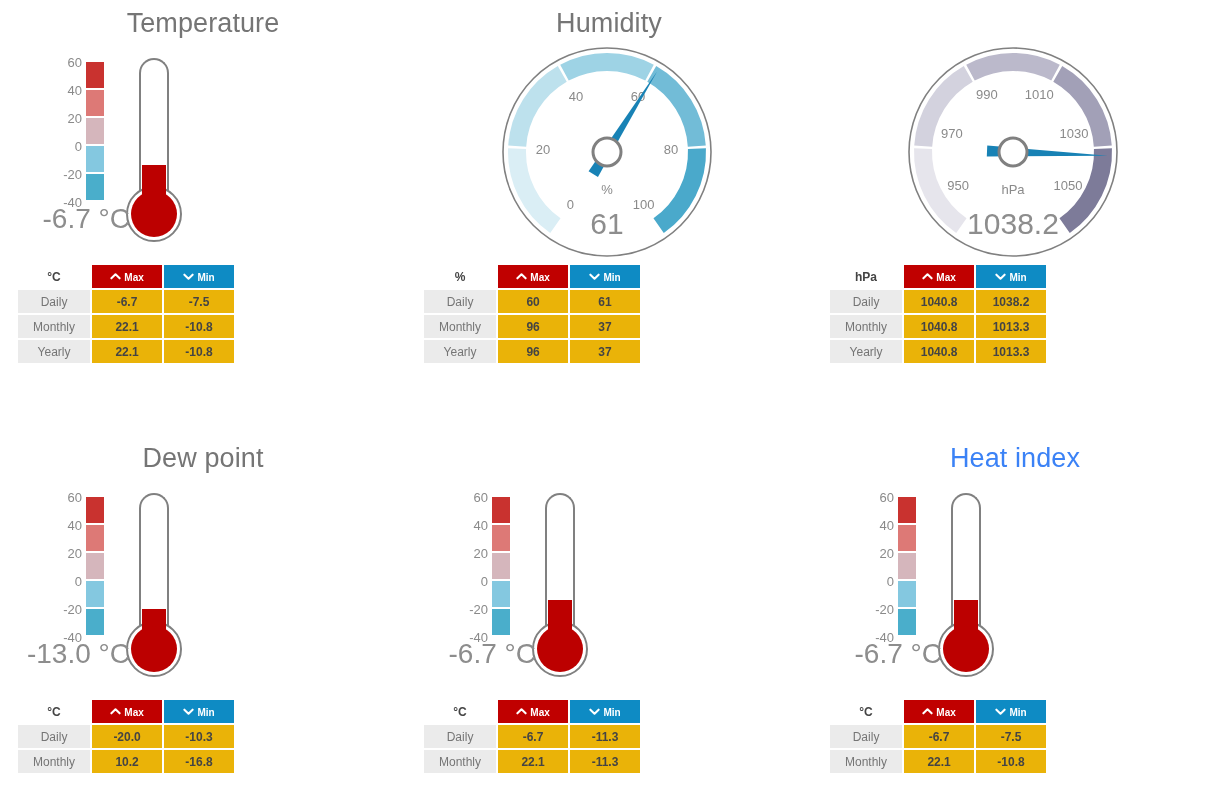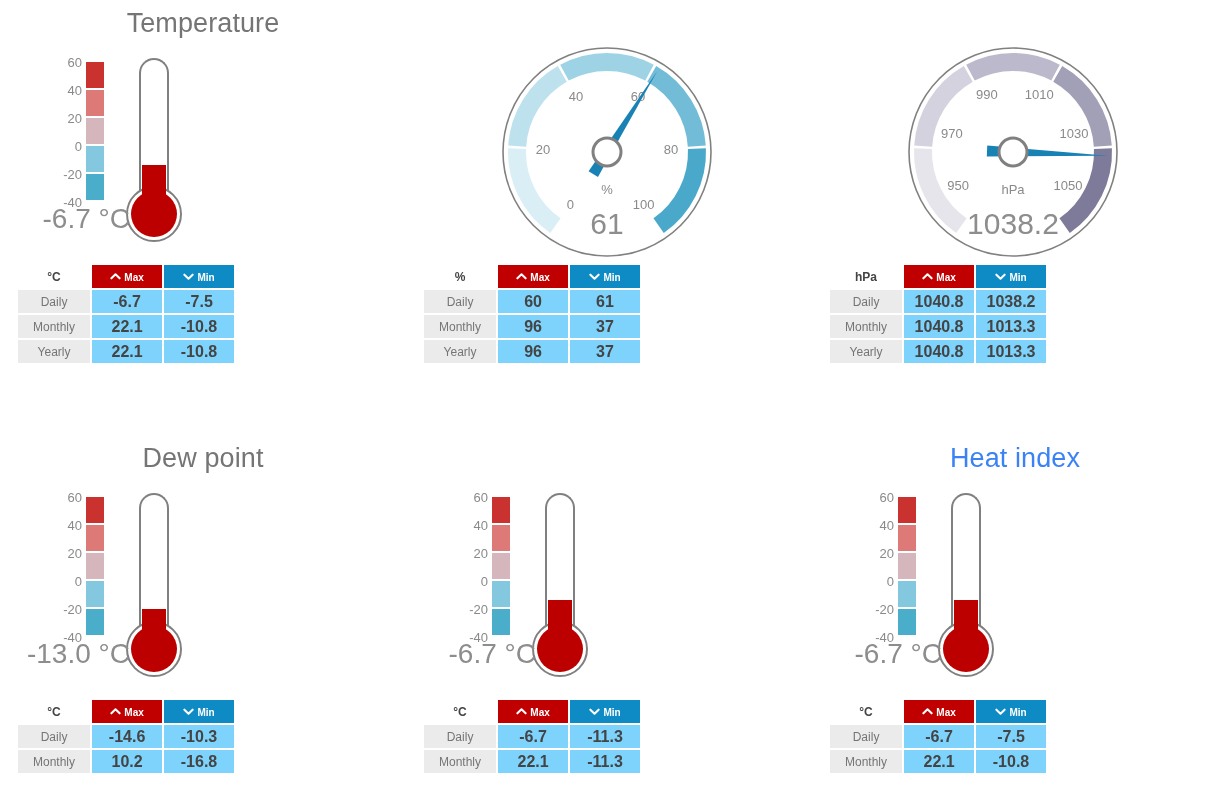--- a/index.html
+++ b/index.html
@@ -221,24 +221,24 @@
   .stats .rlabel {
     height: 23px;
     text-align: center;
     font-size: 12px;
     color: #757575;
     background: #ebebeb;
   }
   .stats .rval {
     height: 23px;
     text-align: center;
-    font-size: 16px;
+    font-size: 12px;
     font-weight: bold;
     color: #444444;
-    background: #7dd3fc;
+    background: #eab308;
   }
 </style>
 </head>
 <body>
 
 <div id="dashboard">
     <div class="panel" style="left: 0px; top: 0px;">
       <div class="panel-title" style="color: rgb(117, 117, 117);">Temperature</div>
       <div class="thermo-wrap">
         <div class="thermo-scale">
@@ -288,20 +288,21 @@
           </tr>
           <tr>
             <td class="rlabel">Yearly</td>
             <td class="rval">22.1</td>
             <td class="rval">-10.8</td>
           </tr>
         </tbody>
       </table>
     </div>
     <div class="panel" style="left: 406px; top: 0px;">
+      <div class="panel-title" style="color: rgb(117, 117, 117);">Humidity</div>
       <div class="gauge-wrap">
         <svg width="220" height="220" viewBox="0 0 220 220" class="gauge-svg">
           <circle cx="110" cy="110" r="104" fill="none" stroke="#808080" stroke-width="1.6"></circle>
           <path d="M 53.21593280124646 191.0960523846102 A 99 99 0 0 1 11.072829338982388 106.20330340876478 L 29.059587640985598 106.89361187989846 A 81 81 0 0 0 63.54030865556529 176.35131558740835 Z" fill="#daeef5"></path>
           <path d="M 11.217899870608761 103.43519276544059 A 99 99 0 0 1 60.79636782652143 24.09305859863811 L 69.7424827671539 39.712502489794815 A 81 81 0 0 0 29.17828171231625 104.62879408081503 Z" fill="#bde1ed"></path>
           <path d="M 63.2207344569243 22.74921023136575 A 99 99 0 0 1 156.77926554307558 22.749210231365694 L 148.27394453524366 38.61299018929921 A 81 81 0 0 0 71.72605546475624 38.61299018929925 Z" fill="#9ed3e5"></path>
           <path d="M 159.20363217347847 24.093058598638052 A 99 99 0 0 1 208.78210012939124 103.43519276544042 L 190.82171828768372 104.62879408081488 A 81 81 0 0 0 150.257517232846 39.71250248979476 Z" fill="#72bcd7"></path>
           <path d="M 208.9271706610176 106.2033034087647 A 99 99 0 0 1 166.7840671987537 191.09605238461012 L 156.45969134443482 176.35131558740827 A 81 81 0 0 0 190.9404123590144 106.89361187989839 Z" fill="#4aa9cb"></path>
           <text x="73.29110807353307" y="167.42573083449548" class="gauge-tick-text">0</text>
           <text x="46.08770977570727" y="111.65049880045164" class="gauge-tick-text">20</text>
@@ -427,21 +428,21 @@
             <td class="hcell-unit">°C</td>
             <td class="hcell-max" style="background: rgb(192, 0, 0);"><svg viewBox="0 0 12 12" class="chev">
                 <path d="M1.5 8 L6 3.5 L10.5 8" fill="none" stroke="#ffffff" stroke-width="2.2" stroke-linecap="round" stroke-linejoin="round"></path>
               </svg><span>Max</span></td>
             <td class="hcell-min" style="background: rgb(14, 139, 196);"><svg viewBox="0 0 12 12" class="chev">
                 <path d="M1.5 4 L6 8.5 L10.5 4" fill="none" stroke="#ffffff" stroke-width="2.2" stroke-linecap="round" stroke-linejoin="round"></path>
               </svg><span>Min</span></td>
           </tr>
           <tr>
             <td class="rlabel">Daily</td>
-            <td class="rval">-14.6</td>
+            <td class="rval">-20.0</td>
             <td class="rval">-10.3</td>
           </tr>
           <tr>
             <td class="rlabel">Monthly</td>
             <td class="rval">10.2</td>
             <td class="rval">-16.8</td>
           </tr>
         </tbody>
       </table>
     </div>

